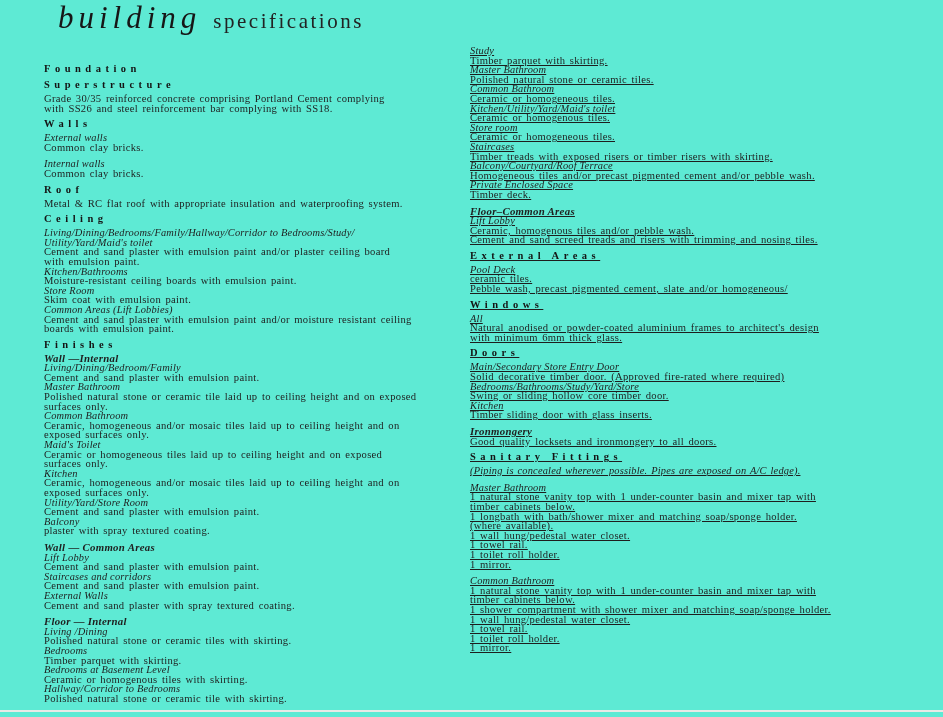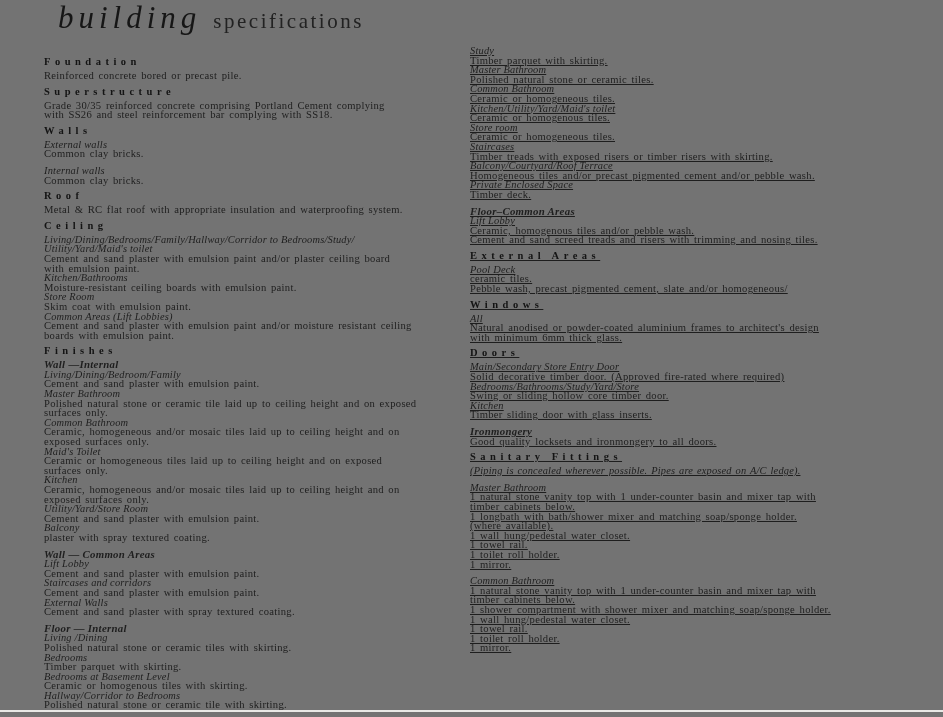--- a/index.html
+++ b/index.html
@@ -1,42 +1,42 @@
 <!DOCTYPE html>
 <html><head>
 <meta charset="utf-8">
 <style>
   * { margin:0; padding:0; box-sizing:border-box; }
   html,body { background:#d9d9d9; }
   .page {
     position:relative;
     width:943px; height:717px;
     margin:0 auto;
-    background:#737373;
+    background:#5eead4;
     overflow:hidden;
     font-family:"Liberation Serif", serif;
     color:#1e1e1e;
   }
   .titlebar { position:absolute; left:58px; top:0; white-space:nowrap; }
   .title-main {
     font-style:italic; font-size:31px; letter-spacing:5px;
     font-weight:500; color:#161616;
   }
   .title-sub {
     font-size:21px; letter-spacing:2.5px; margin-left:12px; color:#222;
   }
   .col { position:absolute; top:46px; }
   .col-left  { left:44px;  width:426px; }
   .col-right { left:470px; width:436px;text-decoration:underline; }
 
   .heading {
     font-weight:bold; font-size:10.5px; line-height:11px;
     letter-spacing:4.5px; margin:5px 0 4px; color:#141414;
   }
-  .col > .heading:first-child { margin-top:10px; }
+  .col > .heading:first-child { margin-top:17px; }
   .subhead {
     font-weight:bold; font-style:italic; font-size:10.8px;
     line-height:9.6px; letter-spacing:0.3px;
   }
   .cat {
     font-style:italic; font-size:10.4px; line-height:9.6px;
     letter-spacing:0.2px;
   }
   .line {
     font-size:10.6px; line-height:9.6px;
@@ -54,21 +54,20 @@
 </style>
 </head>
 <body>
 
 <div class="page">
   <div class="titlebar">
     <span class="title-main">building</span><span class="title-sub">specifications</span>
   </div>
   <div class="col col-left">
       <div class="heading">Foundation</div>
-      <div class="line">Reinforced concrete bored or precast pile.</div>
       <div class="heading">Superstructure</div>
       <div class="line">Grade 30/35 reinforced concrete comprising Portland Cement complying</div>
       <div class="line">with SS26 and steel reinforcement bar complying with SS18.</div>
       <div class="heading">Walls</div>
       <div class="cat">External walls</div>
       <div class="line">Common clay bricks.</div>
       <div class="gap"></div>
       <div class="cat">Internal walls</div>
       <div class="line">Common clay bricks.</div>
       <div class="heading">Roof</div>

